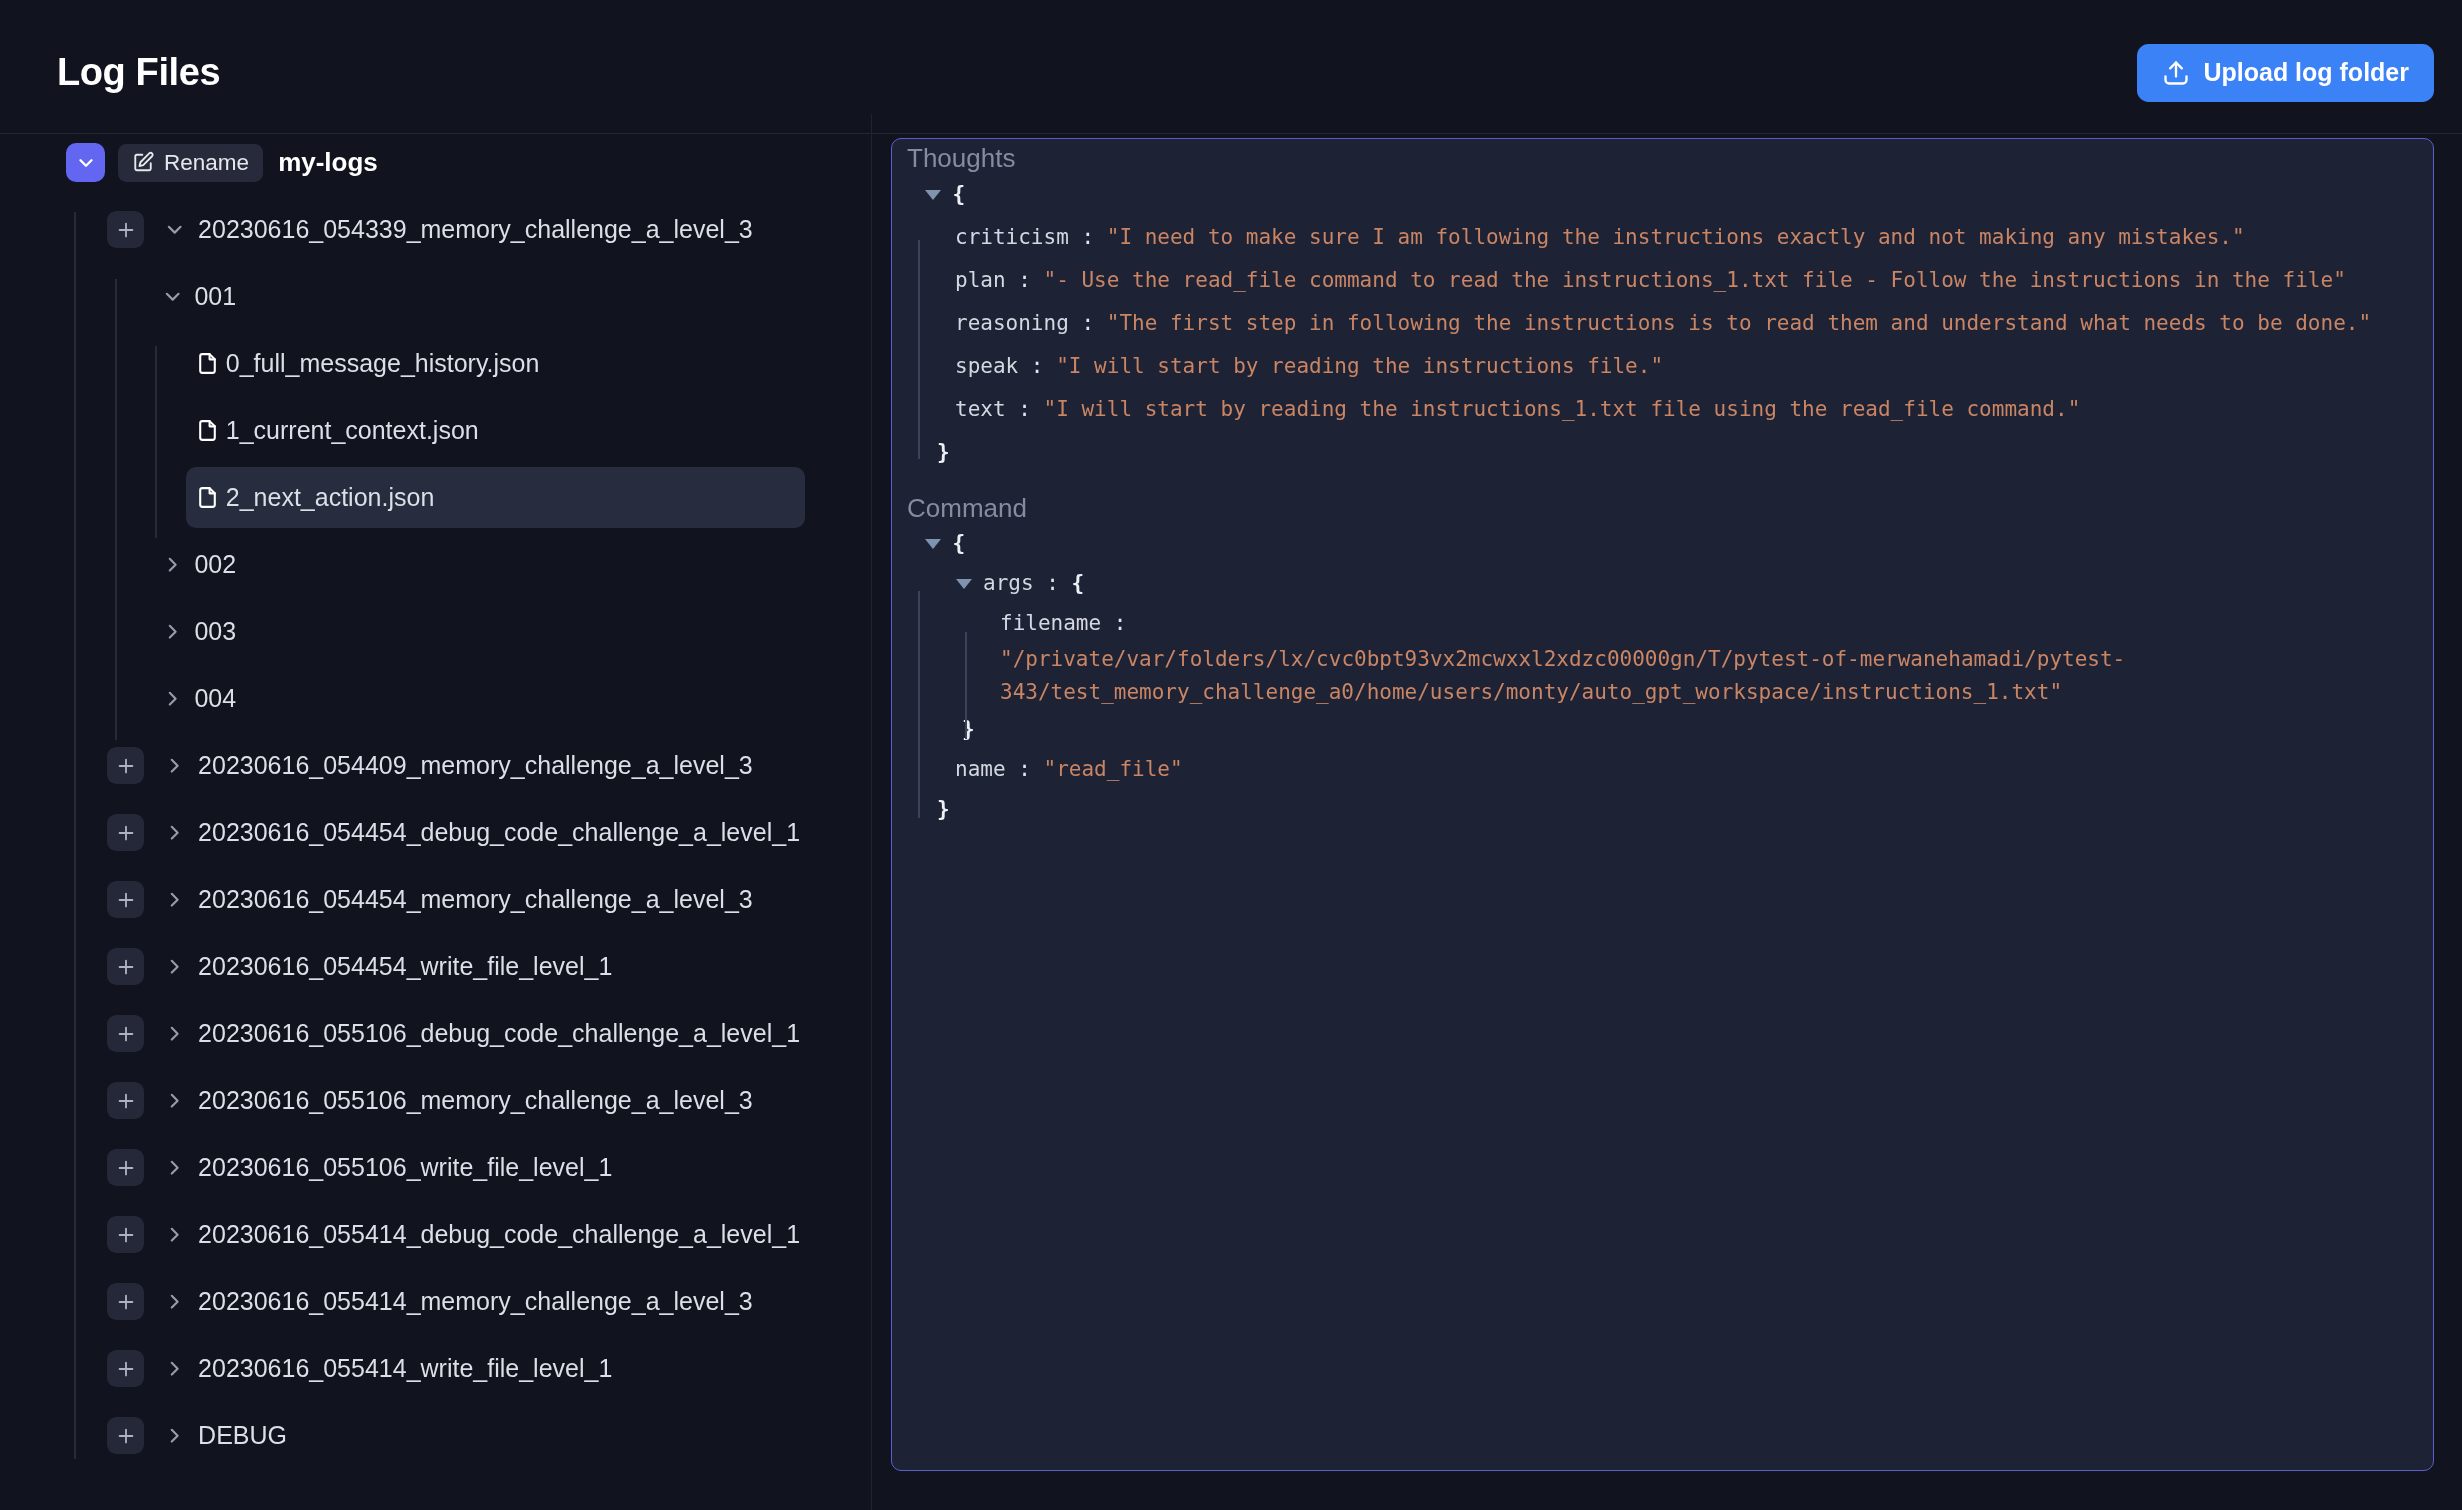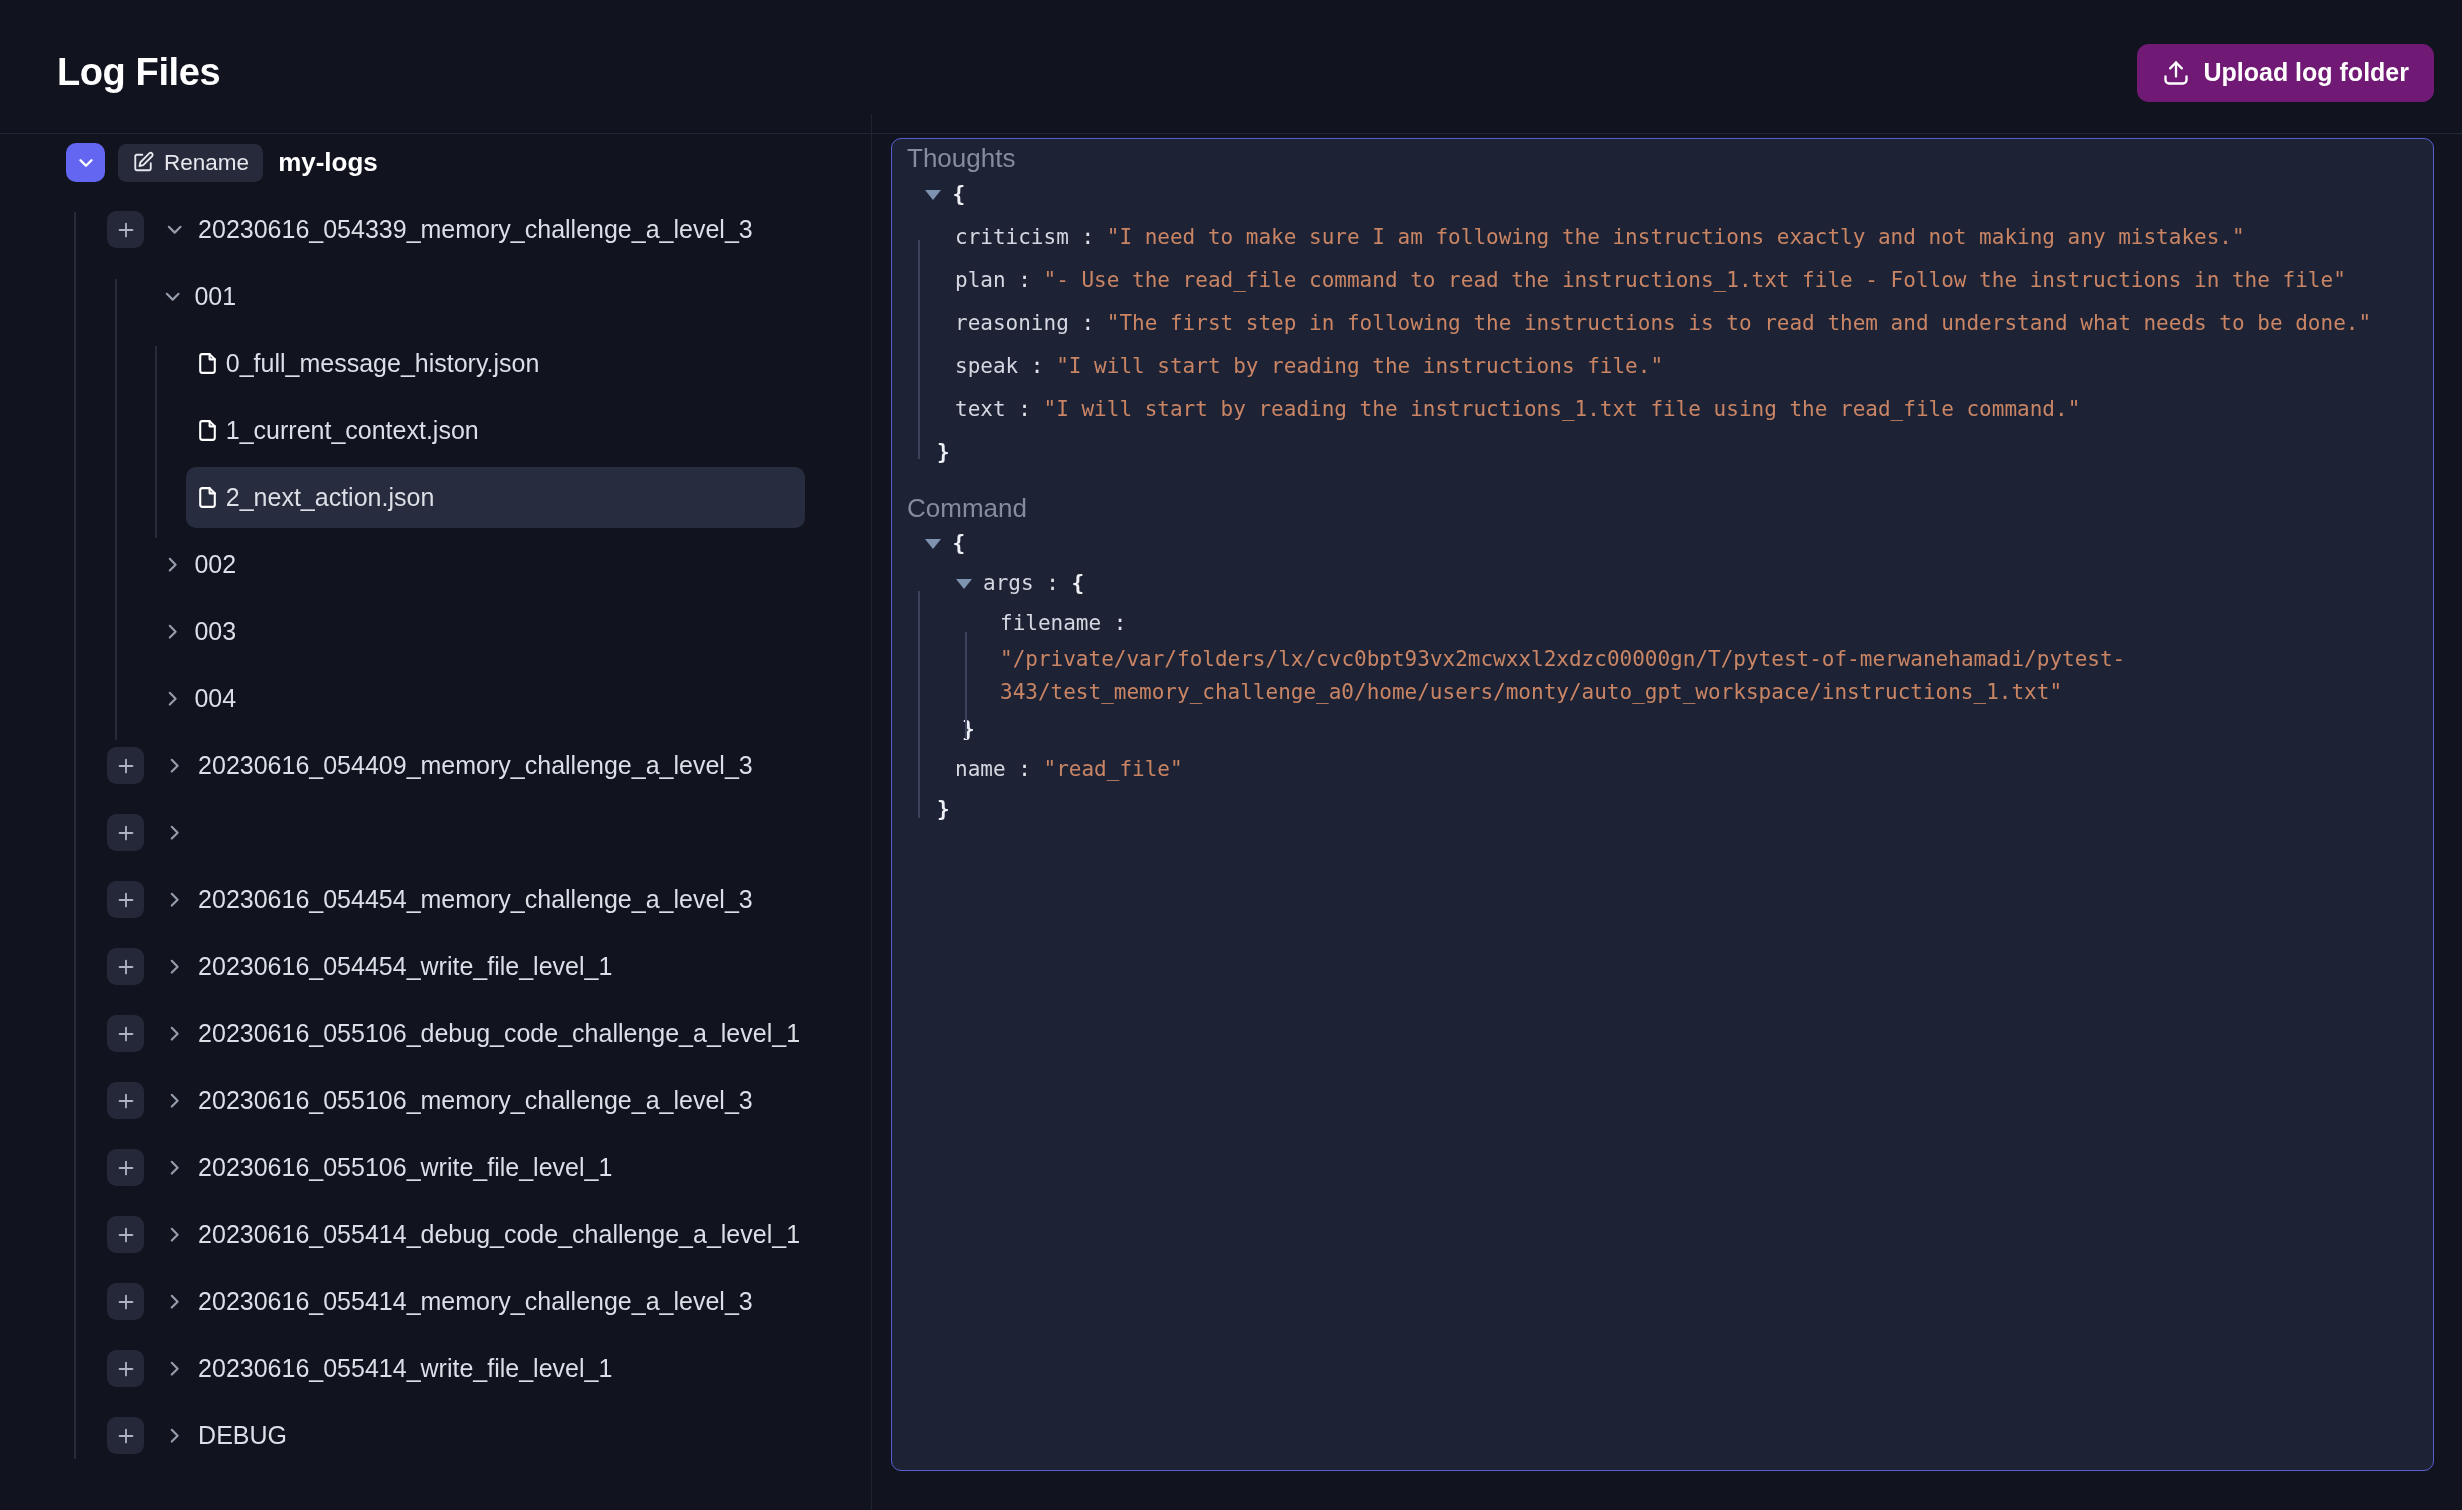--- a/index.html
+++ b/index.html
@@ -15,21 +15,21 @@
   .header {
     position:absolute; left:0; top:0; width:2462px; height:134px;
     border-bottom:0.8px solid #232735;
     display:flex; align-items:center; justify-content:space-between;
     padding:12px 28px 0 57px;
     background:#11141f;
   }
   .page-title { font-size:38px; font-weight:700; color:#ffffff; letter-spacing:-0.4px; }
   .upload-btn {
     display:flex; align-items:center; gap:13.4px;
-    background:#701a75; color:#ffffff;
+    background:#3b82f6; color:#ffffff;
     border:none; border-radius:11.7px;
     height:58px; padding:0 25px;
     font-size:25px; font-weight:600;
     font-family:"Liberation Sans", sans-serif;
     cursor:pointer;
   }
   .upload-btn svg { display:block; }
 
   
   .content { position:absolute; left:0; top:114px; width:2462px; height:1397px; }
@@ -279,20 +279,21 @@
           <svg width="22" height="22" viewBox="0 0 24 24" fill="none" stroke="#aeb3c2" stroke-width="2" stroke-linecap="round">
             <line x1="12" y1="5" x2="12" y2="19"></line>
             <line x1="5" y1="12" x2="19" y2="12"></line>
           </svg>
         </button>
       <span class="chev">
           <svg width="23.4" height="23.4" viewBox="0 0 24 24" fill="none" stroke="#969cab" stroke-width="2.2" stroke-linecap="round" stroke-linejoin="round">
             <polyline points="9 6 15 12 9 18"></polyline>
           </svg>
         </span>
+      <span class="lbl">20230616_054454_debug_code_challenge_a_level_1</span>
     </div>
     <div class="row top">
       <button class="plus-btn">
           <svg width="22" height="22" viewBox="0 0 24 24" fill="none" stroke="#aeb3c2" stroke-width="2" stroke-linecap="round">
             <line x1="12" y1="5" x2="12" y2="19"></line>
             <line x1="5" y1="12" x2="19" y2="12"></line>
           </svg>
         </button>
       <span class="chev">
           <svg width="23.4" height="23.4" viewBox="0 0 24 24" fill="none" stroke="#969cab" stroke-width="2.2" stroke-linecap="round" stroke-linejoin="round">

